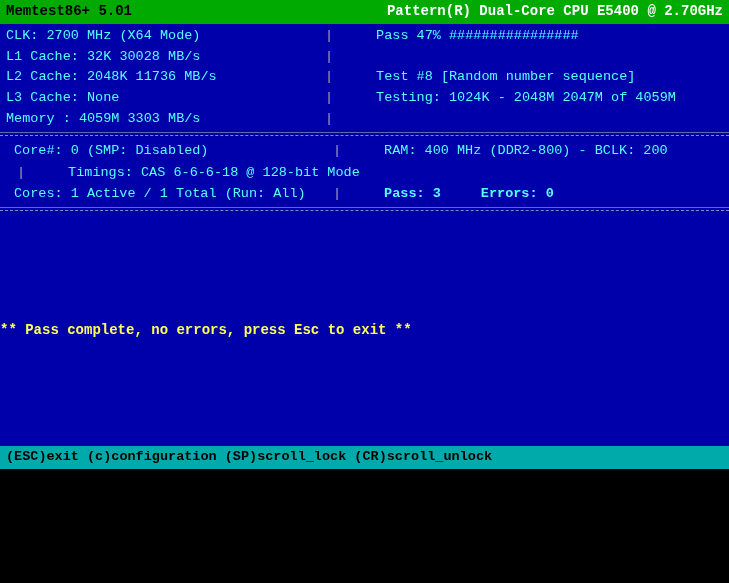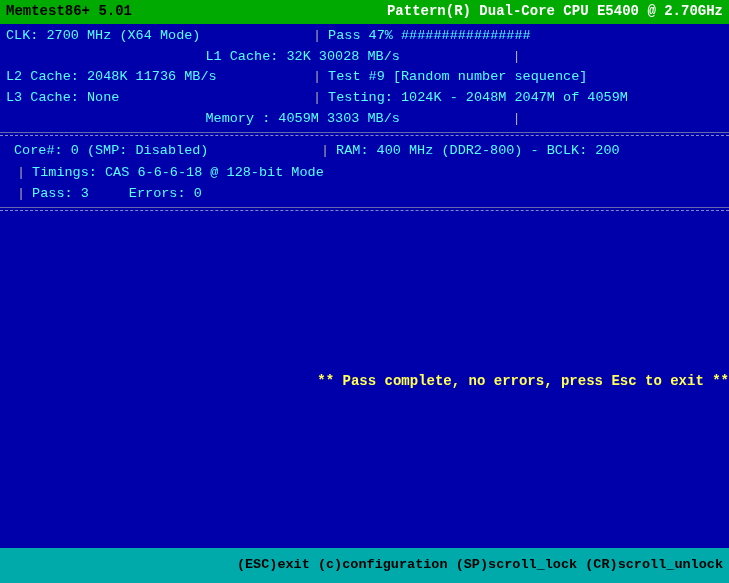--- a/index.html
+++ b/index.html
@@ -12,21 +12,21 @@
       background: #000;
       width: 729px;
       height: 583px;
       overflow: hidden;
       font-family: 'Courier New', Courier, monospace;
       font-size: 13.5px;
     }
 
     .screen {
       width: 729px;
-      height: 583px;
+      height: 469px;
       background: #0000aa;
       color: #ffffff;
       display: flex;
       flex-direction: column;
       position: relative;
     }
 
     .title-bar {
       background: #00aa00;
       color: #ffffff;
@@ -48,68 +48,67 @@
     }
 
     .info-section {
       padding: 2px 6px;
       border-bottom: 1px solid #6666aa;
       line-height: 1.55;
     }
 
     .info-row {
       display: flex;
-      gap: 4px;
-      justify-content: center;
+      gap: 16px;
     }
 
     .info-left {
       width: 300px;
       flex-shrink: 0;
     }
 
     .info-right {
       flex: 1;
+      margin-left: 24px;
     }
 
     .core-section {
       padding: 2px 14px;
       border-bottom: 1px solid #6666aa;
       line-height: 1.6;
     }
 
     .separator-line {
       border: none;
       border-top: 1px dashed #8888cc;
       margin: 2px 0;
     }
 
     .main-area {
       flex: 1;
       display: flex;
       flex-direction: column;
-      align-items: flex-end;
+      align-items: flex-start;
       justify-content: center;
     }
 
     .pass-message {
       color: #ffff55;
       font-size: 14px;
       font-weight: bold;
       text-align: center;
     }
 
     .bottom-bar {
       background: #00aaaa;
       color: #000000;
-      padding: 8px 6px;
+      padding: 2px 6px;
       font-size: 13.5px;
       font-weight: bold;
       line-height: 1.4;
-      text-align: right;
     }
 
     .cyan-text { color: #55ffff; }
 
     .pipe {
       color: #aaaaaa;
       margin: 0 3px;
     }
   </style>
 </head>
@@ -128,21 +127,21 @@
       <span class="pipe">|</span>
       <span class="info-right cyan-text">Pass 47% ################</span>
     </div>
     <div class="info-row">
       <span class="info-left cyan-text">L1 Cache:   32K  30028 MB/s</span>
       <span class="pipe">|</span>
     </div>
     <div class="info-row">
       <span class="info-left cyan-text">L2 Cache: 2048K  11736 MB/s</span>
       <span class="pipe">|</span>
-      <span class="info-right cyan-text">Test #9  [Random number sequence]</span>
+      <span class="info-right cyan-text">Test #8  [Random number sequence]</span>
     </div>
     <div class="info-row">
       <span class="info-left cyan-text">L3 Cache: None</span>
       <span class="pipe">|</span>
       <span class="info-right cyan-text">Testing: 1024K - 2048M   2047M of 4059M</span>
     </div>
     <div class="info-row">
       <span class="info-left cyan-text">Memory  : 4059M   3303 MB/s</span>
       <span class="pipe">|</span>
     </div>
@@ -154,22 +153,23 @@
     <div class="info-row">
       <span class="info-left cyan-text">Core#: 0 (SMP: Disabled)</span>
       <span class="pipe">|</span>
       <span class="info-right cyan-text">RAM: 400 MHz (DDR2-800) - BCLK: 200</span>
     </div>
     <div class="info-row">
       <span class="pipe">|</span>
       <span class="info-right cyan-text">Timings: CAS 6-6-6-18 @ 128-bit Mode</span>
     </div>
     <div class="info-row">
+      <span class="info-left cyan-text">Cores:  1 Active / 1 Total (Run: All)</span>
       <span class="pipe">|</span>
-      <span class="info-right cyan-text" style="display:flex; gap:40px;">
+      <span class="info-right cyan-text" style="display:flex; gap:40px;font-weight:bold;">
         <span>Pass:      3</span>
         <span>Errors:     0</span>
       </span>
     </div>
   </div>
 
   <hr class="separator-line">
 
   <div class="main-area">
     <span class="pass-message">** Pass complete, no errors, press Esc to exit **</span>

